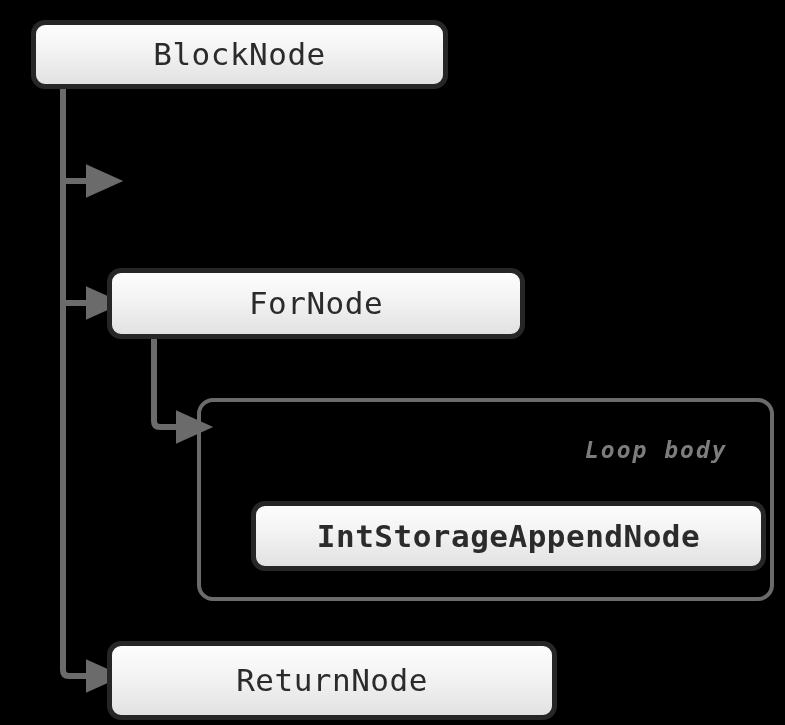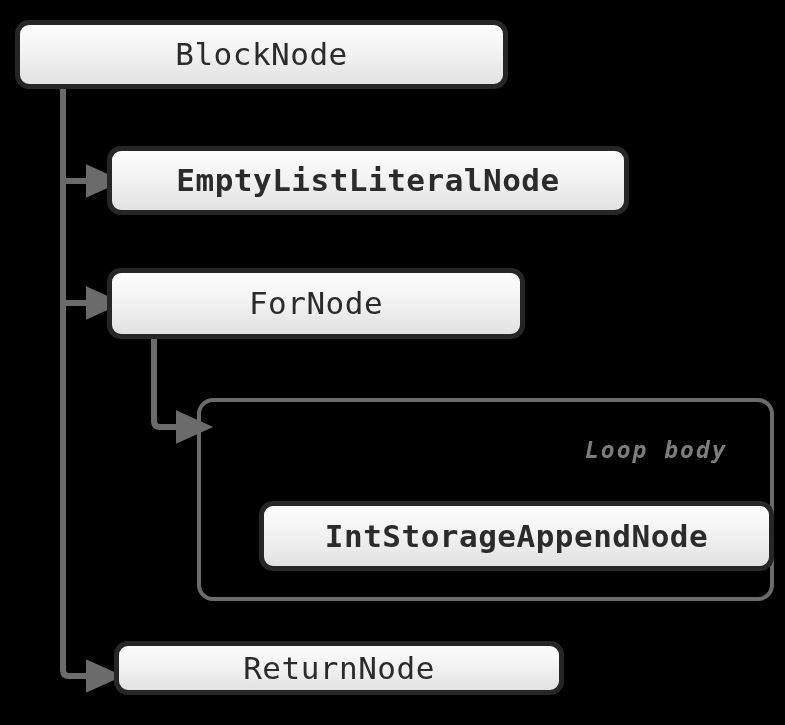--- a/index.html
+++ b/index.html
@@ -90,33 +90,30 @@
     <path d="M 63 181 L 92 181" fill="none" stroke="#6b6b6b" stroke-width="6" marker-end="url(#arrowhead)"></path>
 
     <path d="M 63 303 L 92 303" fill="none" stroke="#6b6b6b" stroke-width="6" marker-end="url(#arrowhead)"></path>
 
     <path d="M 154 334 L 154 421 Q 154 427 160 427 L 182 427" fill="none" stroke="#6b6b6b" stroke-width="6" marker-end="url(#arrowhead)"></path>
   </svg>
 
   <div class="cluster" style="left:197px; top:398px; width:577px; height:203px;"></div>
   <div class="cluster-label" style="left:585px; top:409px;margin-top:28px;">Loop body</div>
 
-  <div class="node regular" style="left:15px; top:20px; width:493px; height:69px;text-align:right;">
+  <div class="node regular" style="left:31px; top:20px; width:417px; height:69px;text-align:right;">
     <span class="node-label">BlockNode</span>
   </div>
 
-  <div class="node bold" style="left:107px; top:146px; width:522px; height:69px;">
-    <span class="node-label">EmptyListLiteralNode</span>
-  </div>
 
   <div class="node regular" style="left:107px; top:268px; width:418px; height:71px;">
     <span class="node-label">ForNode</span>
   </div>
 
-  <div class="node bold" style="left:259px; top:501px; width:515px; height:70px;">
+  <div class="node bold" style="left:251px; top:501px; width:515px; height:70px;">
     <span class="node-label">IntStorageAppendNode</span>
   </div>
 
-  <div class="node regular" style="left:114px; top:641px; width:450px; height:54px;align-items:center;">
+  <div class="node regular" style="left:107px; top:641px; width:450px; height:79px;align-items:center;">
     <span class="node-label">ReturnNode</span>
   </div>
 
 </div>
 
 </body></html>

